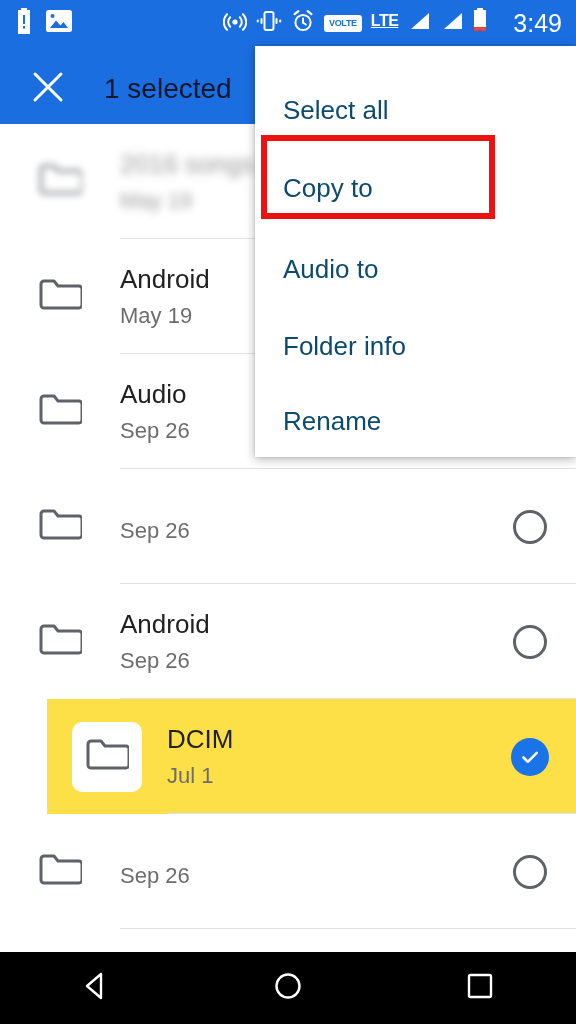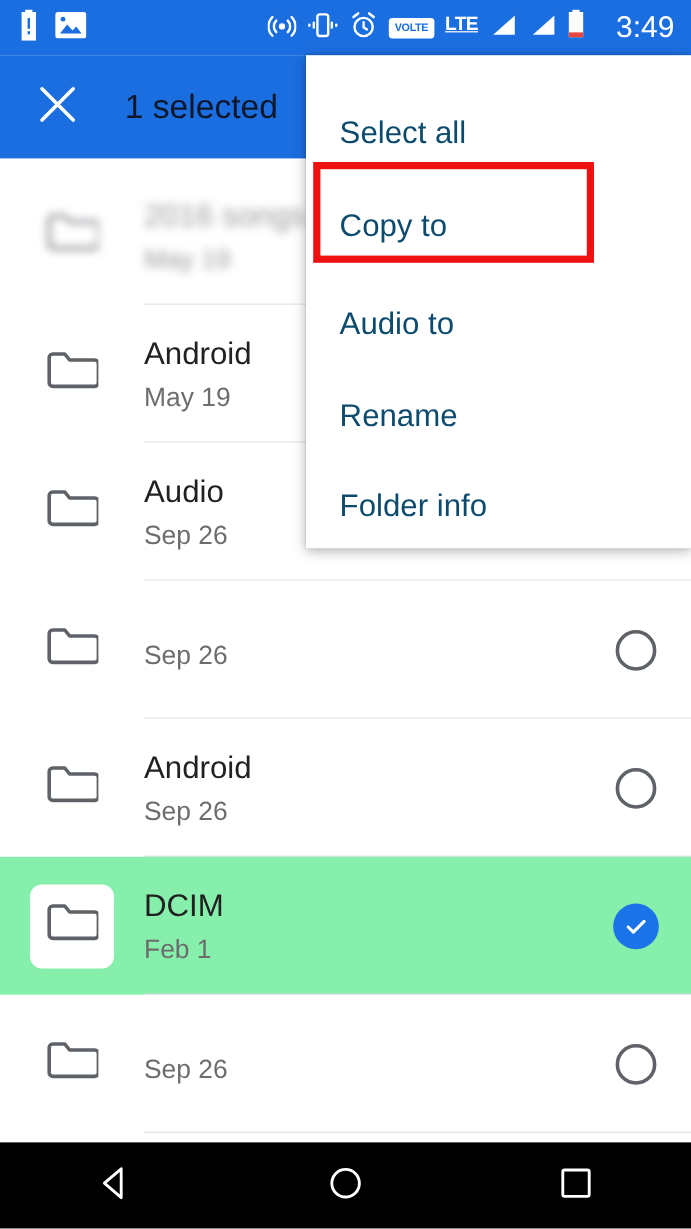--- a/index.html
+++ b/index.html
@@ -65,31 +65,31 @@
   }
   #appbar-title {
     color:#0f172a;
     font-size:28px;
     margin-left:34px;
     white-space:nowrap;
   }
 
   
   #filelist {
-    position:absolute; top:139px; left:0;
+    position:absolute; top:124px; left:0;
     width:576px; height:820px;
     background:#ffffff;
   }
   .row {
     position:relative;
     height:115px;
     display:flex; align-items:center;
     background:#ffffff;
   }
-  .row.selected { background:#86efac; }
+  .row.selected { background:#fde047;margin-left:47px; }
   .row .divider {
     position:absolute; left:120px; right:0; bottom:0;
     height:1px; background:#e2e2e2;
   }
   .row.selected .divider { background:#dbe1f2; }
   .icon-wrap {
     width:120px; height:115px;
     display:flex; align-items:center; justify-content:center;
     flex:0 0 120px;
   }
@@ -361,21 +361,21 @@
         <div class="icon-tile">
           <span>
             <svg width="44" height="36" viewBox="0 0 44 36">
               <path d="M3 7a3 3 0 0 1 3-3h10l4 5h21a3 3 0 0 1 3 3v16a3 3 0 0 1-3 3H6a3 3 0 0 1-3-3z" stroke="#5f6368" stroke-width="3" fill="none" stroke-linejoin="round"></path>
             </svg>
           </span>
         </div>
       </div>
       <div class="row-text">
         <div class="row-name">DCIM</div>
-        <div class="row-date">Feb 1</div>
+        <div class="row-date">Jul 1</div>
       </div>
       <div class="check-wrap">
         <div class="circle-checked">
           <svg width="22" height="22" viewBox="0 0 22 22">
             <path d="M4.5 11.5l4.3 4.3L17.8 6.8" stroke="#fff" stroke-width="2.6" fill="none" stroke-linecap="round" stroke-linejoin="round"></path>
           </svg>
         </div>
       </div>
       <div class="divider"></div>
     </div>
@@ -398,22 +398,22 @@
       </div>
       <div class="divider"></div>
     </div>
 
   </div>
 
   <div id="popup-menu">
     <div class="menu-item">Select all</div>
     <div class="menu-item">Copy to</div>
     <div class="menu-item">Audio to</div>
+    <div class="menu-item">Folder info</div>
     <div class="menu-item">Rename</div>
-    <div class="menu-item">Folder info</div>
   </div>
 
   <div id="move-to-highlight"></div>
 
   <div id="navbar">
     <div class="nav-btn">
       <span>
         <svg width="34" height="34" viewBox="0 0 34 34">
           <path d="M22 5L8 17l14 12z" stroke="#fff" stroke-width="2.4" fill="none" stroke-linejoin="round"></path>
         </svg>

